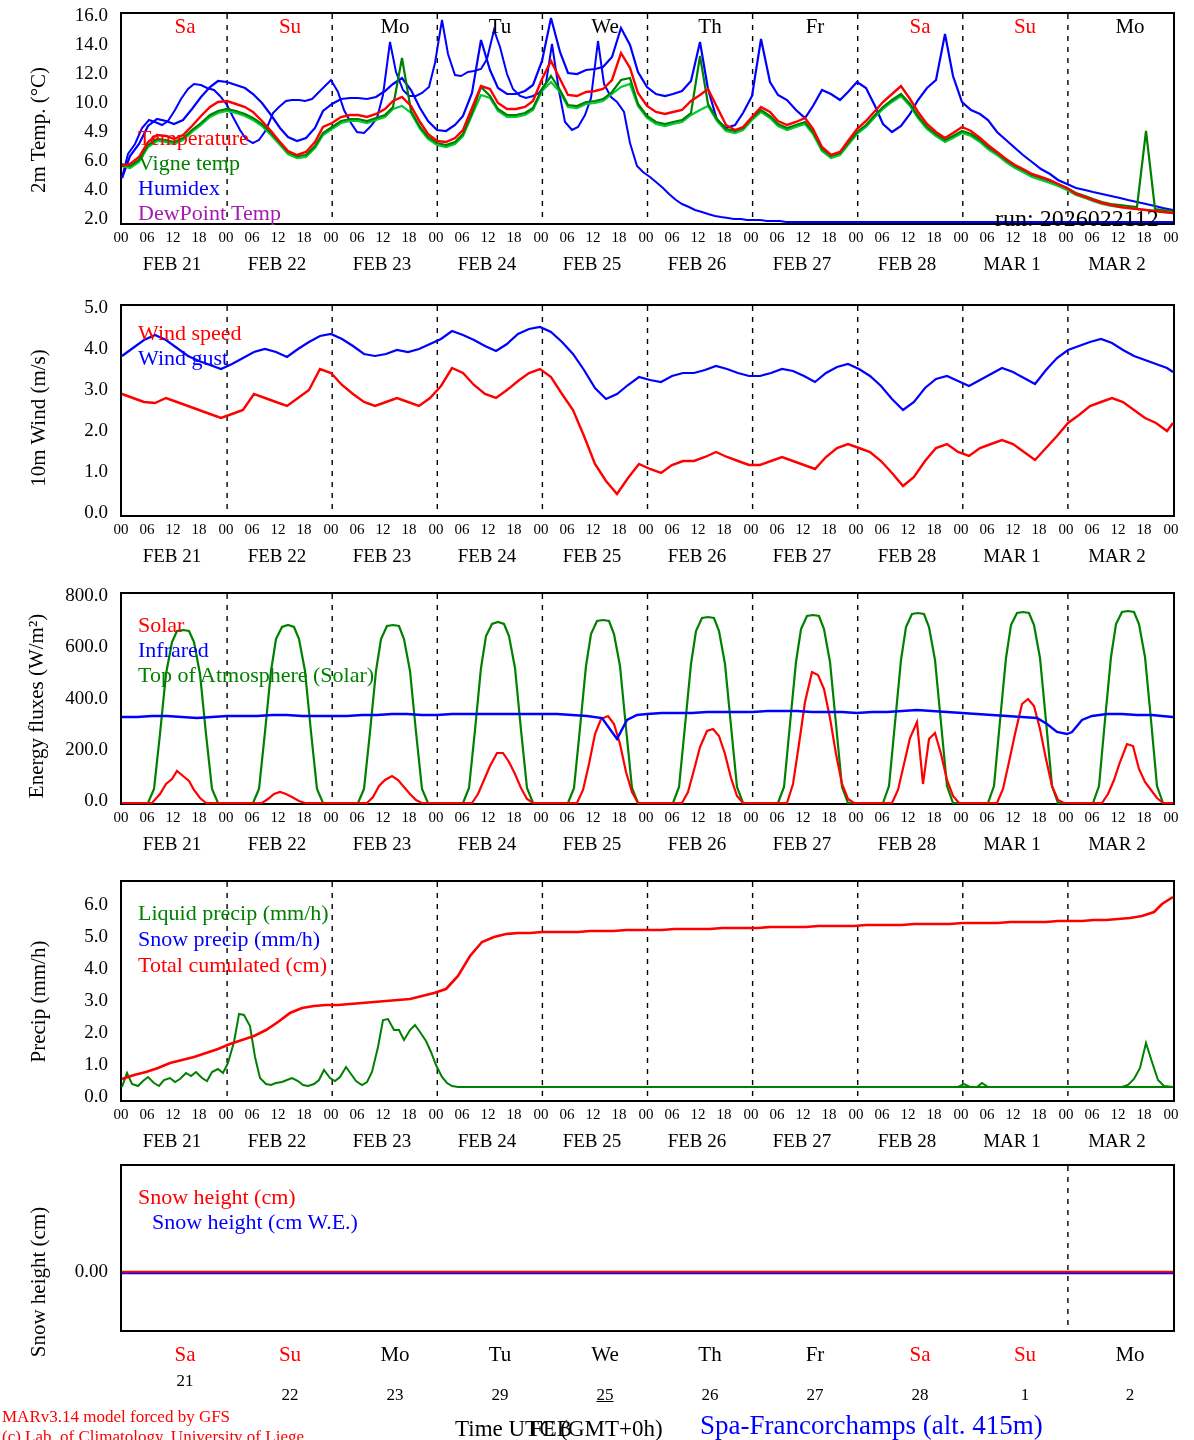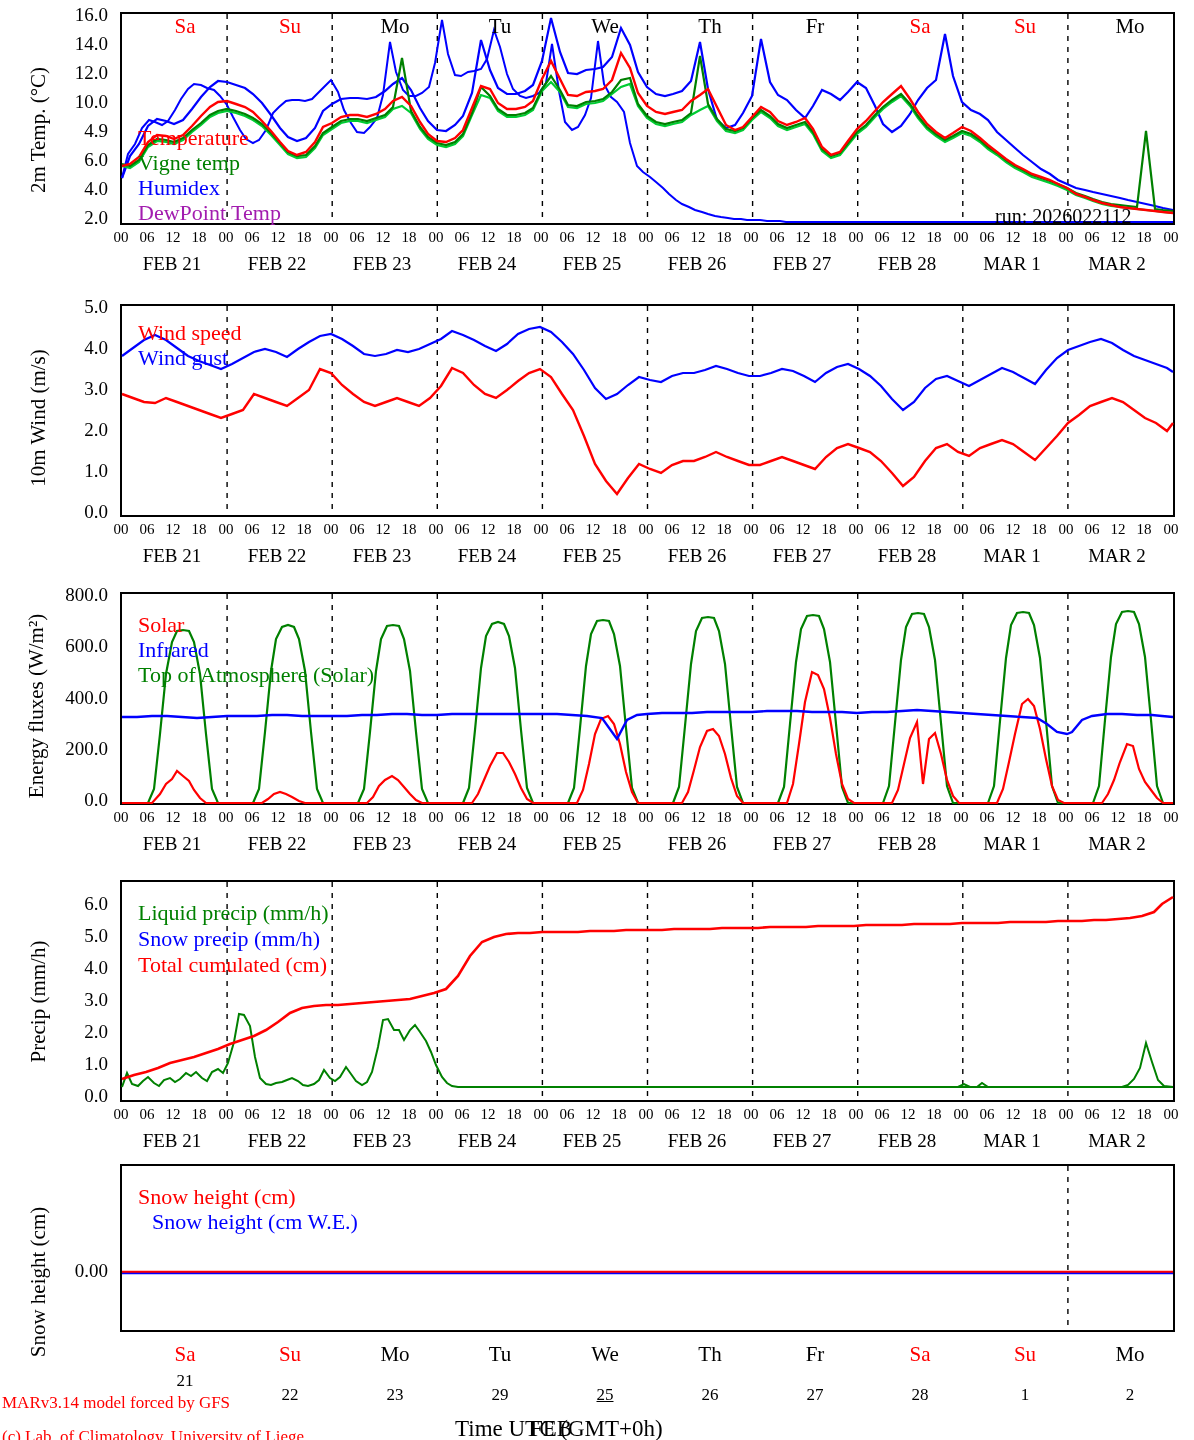--- a/index.html
+++ b/index.html
@@ -21,21 +21,21 @@
   .xtick { position:absolute; font-size:15px; text-align:center; width:28px; }
   .datelab { position:absolute; font-size:19px; text-align:center; width:120px; }
   .daylab { position:absolute; font-size:21px; text-align:center; width:90px; }
   .legend { position:absolute; font-size:22px; white-space:nowrap; }
   .red { color:#ff0000; }
   .blue { color:#0000ff; }
   .green { color:#008000; }
   .lgreen { color:#a21caf; }
   .black { color:#000000; }
   svg { position:absolute; top:0; left:0; overflow:visible; }
-  .runlab { position:absolute; font-size:20px; }
+  .runlab { position:absolute; font-size:24px; }
   .footer { position:absolute; font-size:17px; }
   .title-site { position:absolute; font-size:27px; color:#0000ff; font-family:"Liberation Serif", serif;}
   .timeaxis { position:absolute; font-size:23px; }
   .snowdaynum { position:absolute; font-size:17px; text-align:center; width:40px;}
 </style>
 </head>
 <body>
 
 <div class="panel" style="top:0px;height:288px;">
   <div class="ylabel" style="left:26px; top:240px; width:220px;">2m Temp. (°C)</div>
@@ -470,16 +470,17 @@
   <div class="snowdaynum" style="left:480px; top:233px;">29</div>
   <div class="snowdaynum" style="left:585px; top:233px;text-decoration:underline;">25</div>
   <div class="snowdaynum" style="left:690px; top:233px;">26</div>
   <div class="snowdaynum" style="left:795px; top:233px;">27</div>
   <div class="snowdaynum" style="left:900px; top:233px;">28</div>
   <div class="snowdaynum" style="left:1005px; top:233px;">1</div>
   <div class="snowdaynum" style="left:1110px; top:233px;">2</div>
 
   <div class="timeaxis black" style="left:455px; top:264px;">Time UTC (GMT+0h)</div>
   <div class="timeaxis black" style="left:530px; top:264px;">FEB</div>
-
-  <div class="footer red" style="left:2px; top:241px;">MARv3.14 model forced by GFS</div>
+  <div class="title-site" style="left:700px; top:258px;">Spa-Francorchamps (alt. 415m)</div>
+
+  <div class="footer red" style="left:2px; top:255px;">MARv3.14 model forced by GFS</div>
   <div class="footer red" style="left:2px; top:275px;">(c) Lab. of Climatology, University of Liege</div>
 </div>
 
 </body></html>

